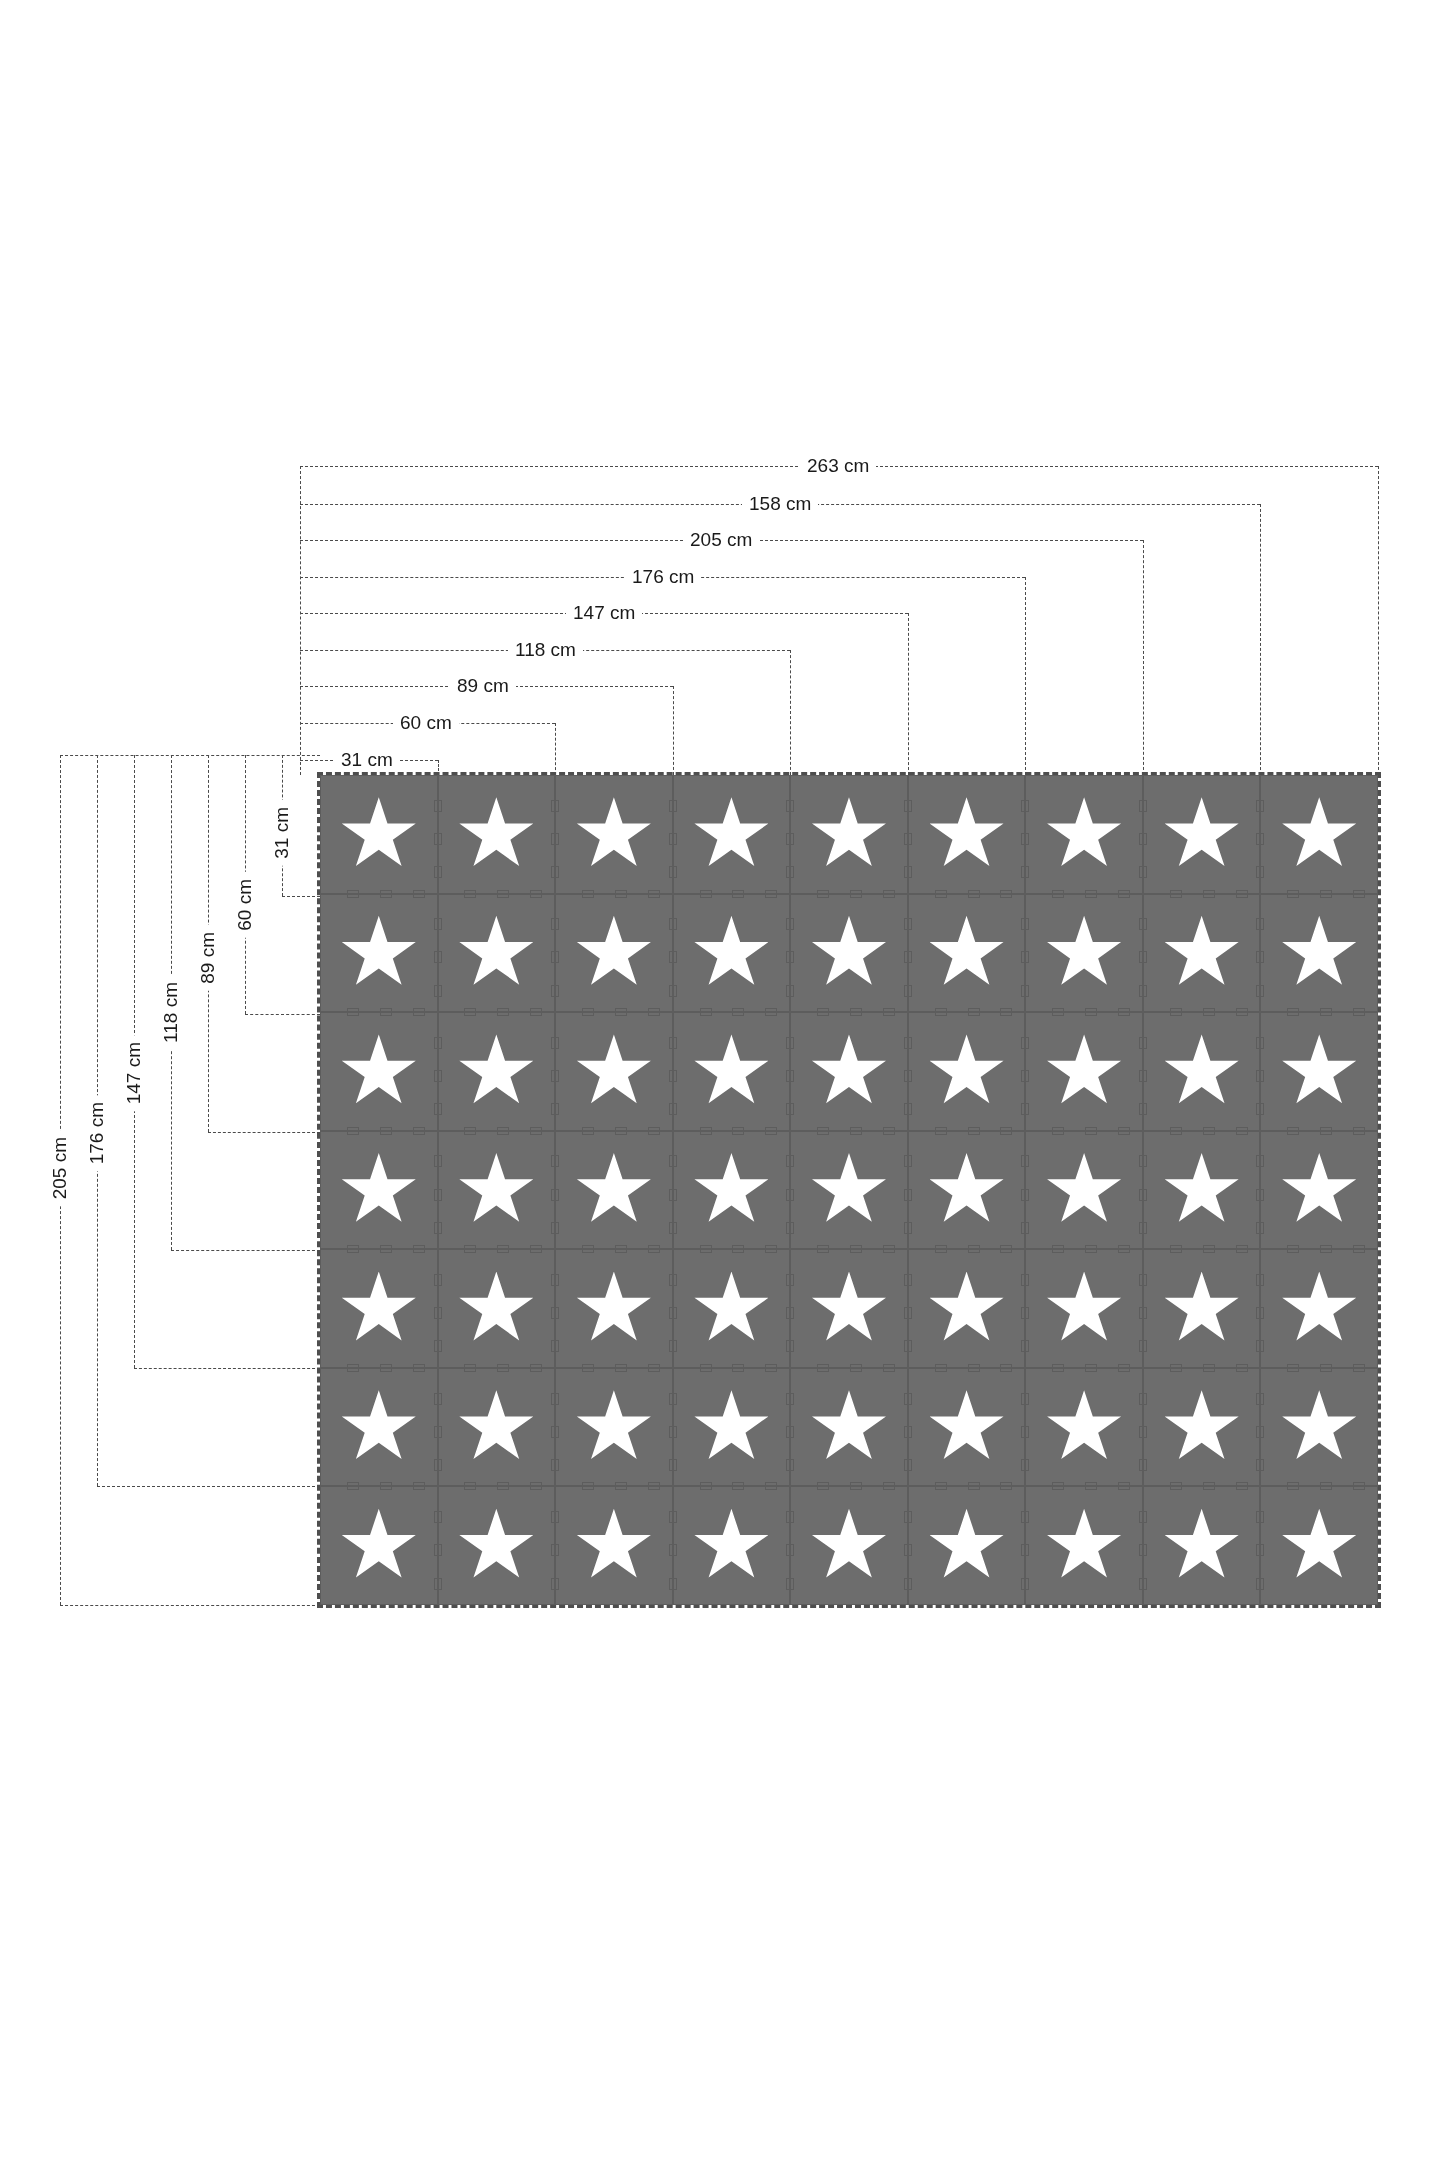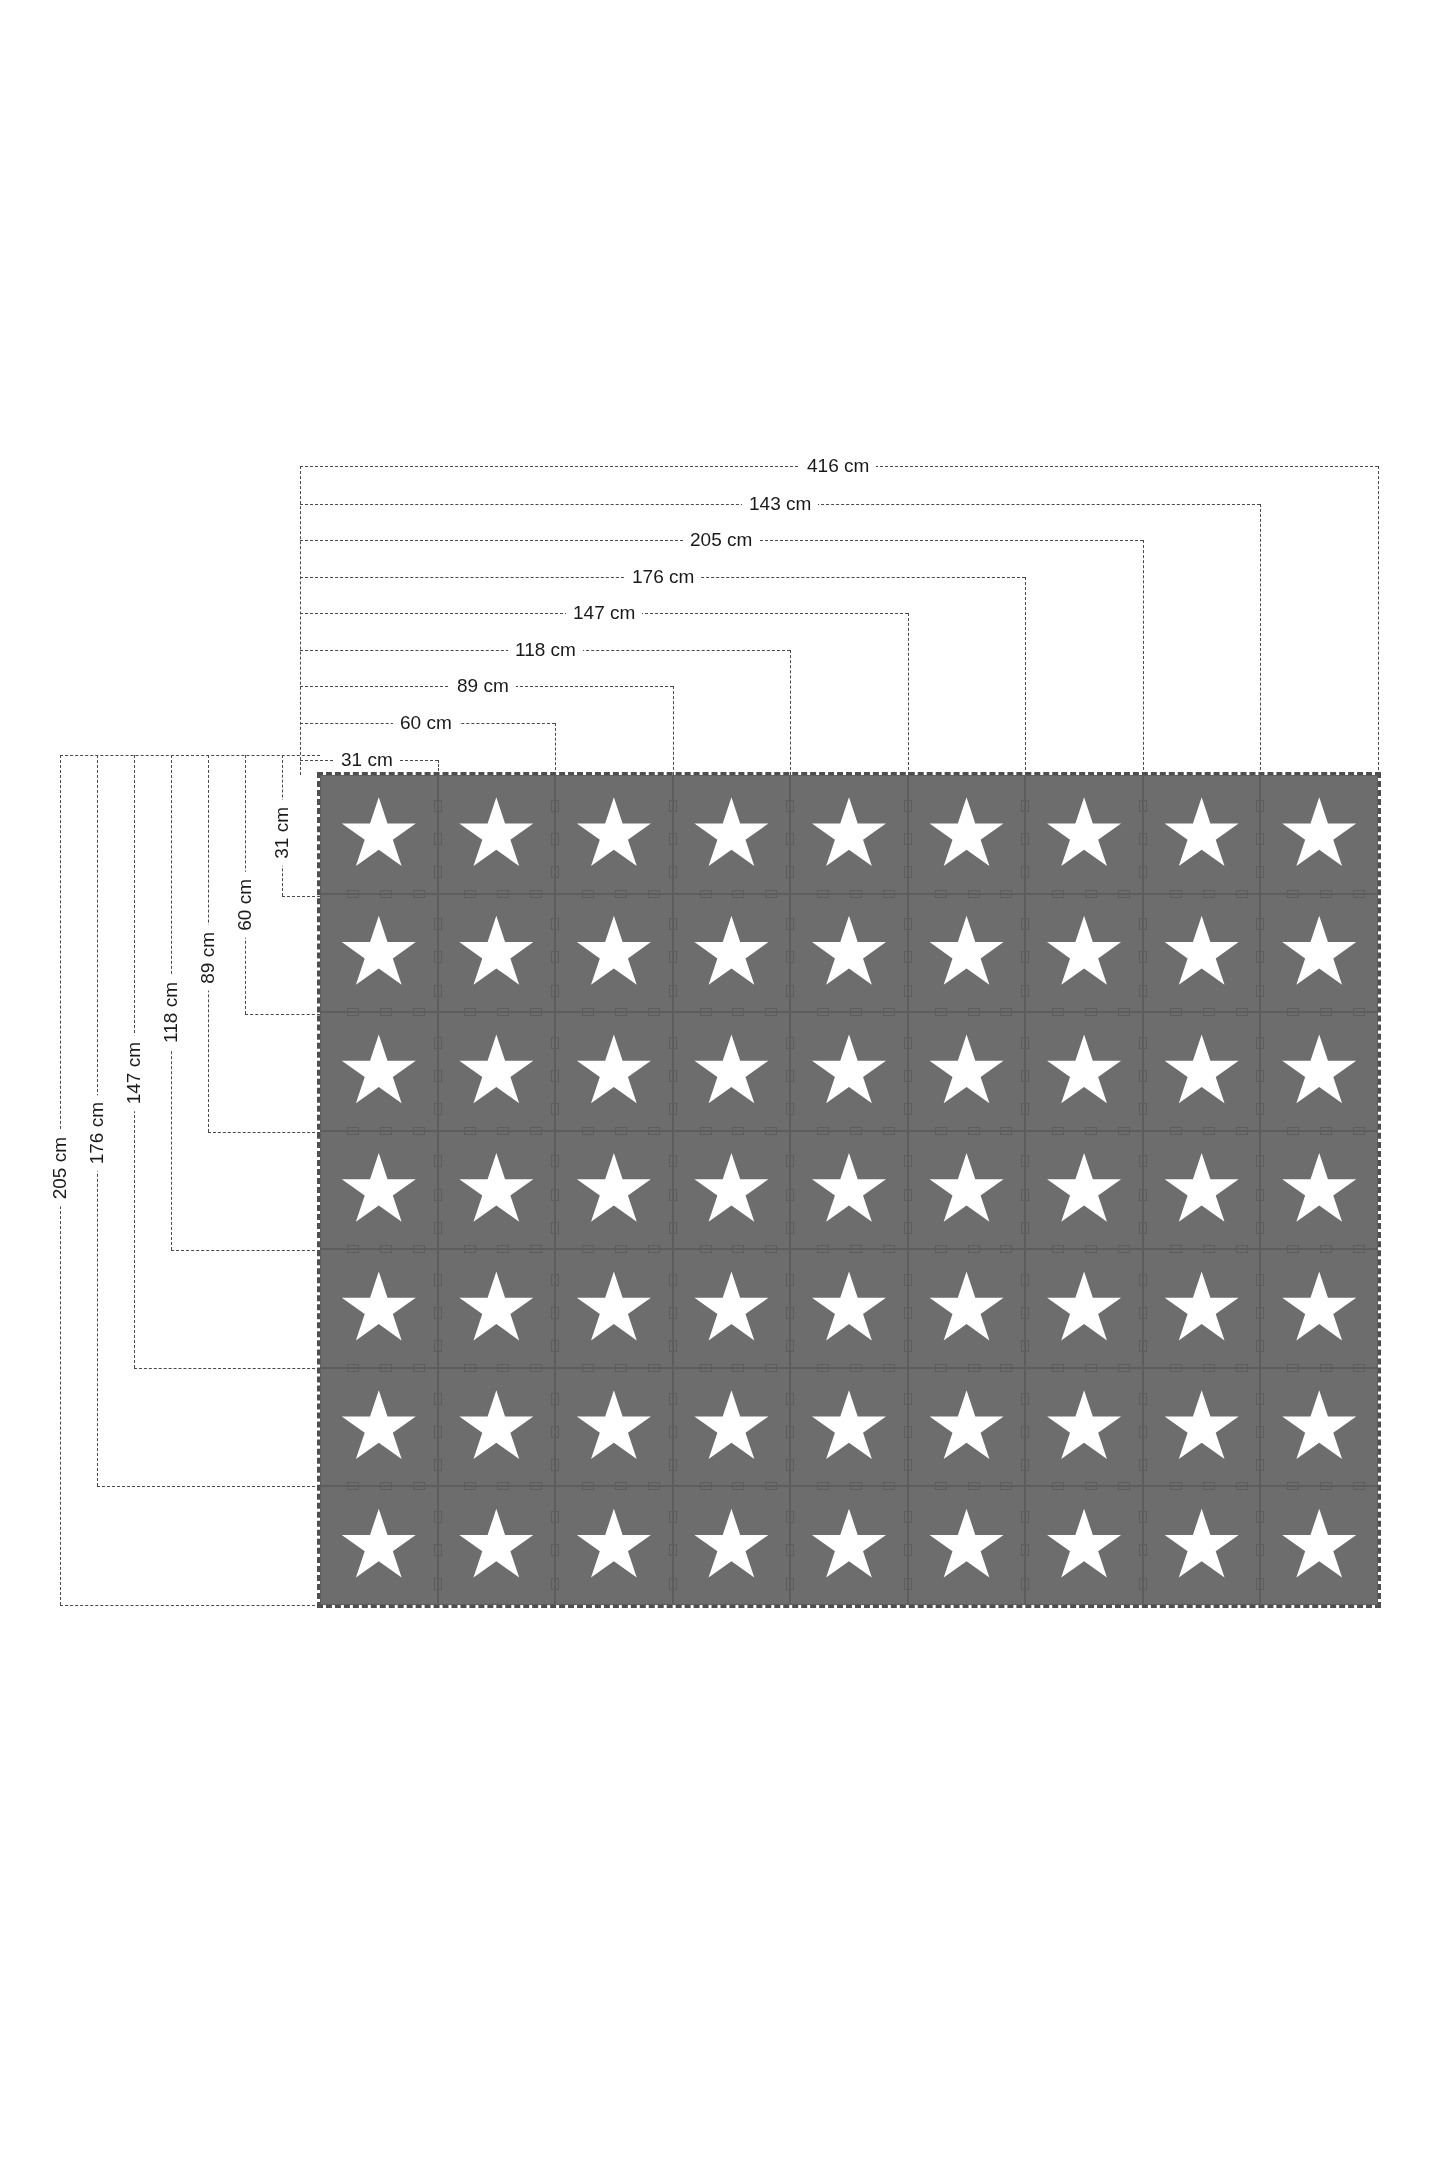--- a/index.html
+++ b/index.html
@@ -100,25 +100,25 @@
     line-height: 20px;
   }
 </style>
 </head>
 <body>
 
 <div id="stage">
 
   <div class="dimline-h" style="left:300px; top:466px; width:1078px;"></div>
   <div class="dimline-v" style="left:1378px; top:466px; height:309px;"></div>
-  <div class="dim-label-h" style="left:800px; top:456px;">416 cm</div>
+  <div class="dim-label-h" style="left:800px; top:456px;">263 cm</div>
 
   <div class="dimline-h" style="left:300px; top:504px; width:960px;"></div>
   <div class="dimline-v" style="left:1260px; top:504px; height:271px;"></div>
-  <div class="dim-label-h" style="left:742px; top:494px;">143 cm</div>
+  <div class="dim-label-h" style="left:742px; top:494px;">158 cm</div>
 
   <div class="dimline-h" style="left:300px; top:540px; width:843px;"></div>
   <div class="dimline-v" style="left:1143px; top:540px; height:235px;"></div>
   <div class="dim-label-h" style="left:683px; top:530px;">205 cm</div>
 
   <div class="dimline-h" style="left:300px; top:577px; width:725px;"></div>
   <div class="dimline-v" style="left:1025px; top:577px; height:198px;"></div>
   <div class="dim-label-h" style="left:625px; top:567px;">176 cm</div>
 
   <div class="dimline-h" style="left:300px; top:613px; width:608px;"></div>

